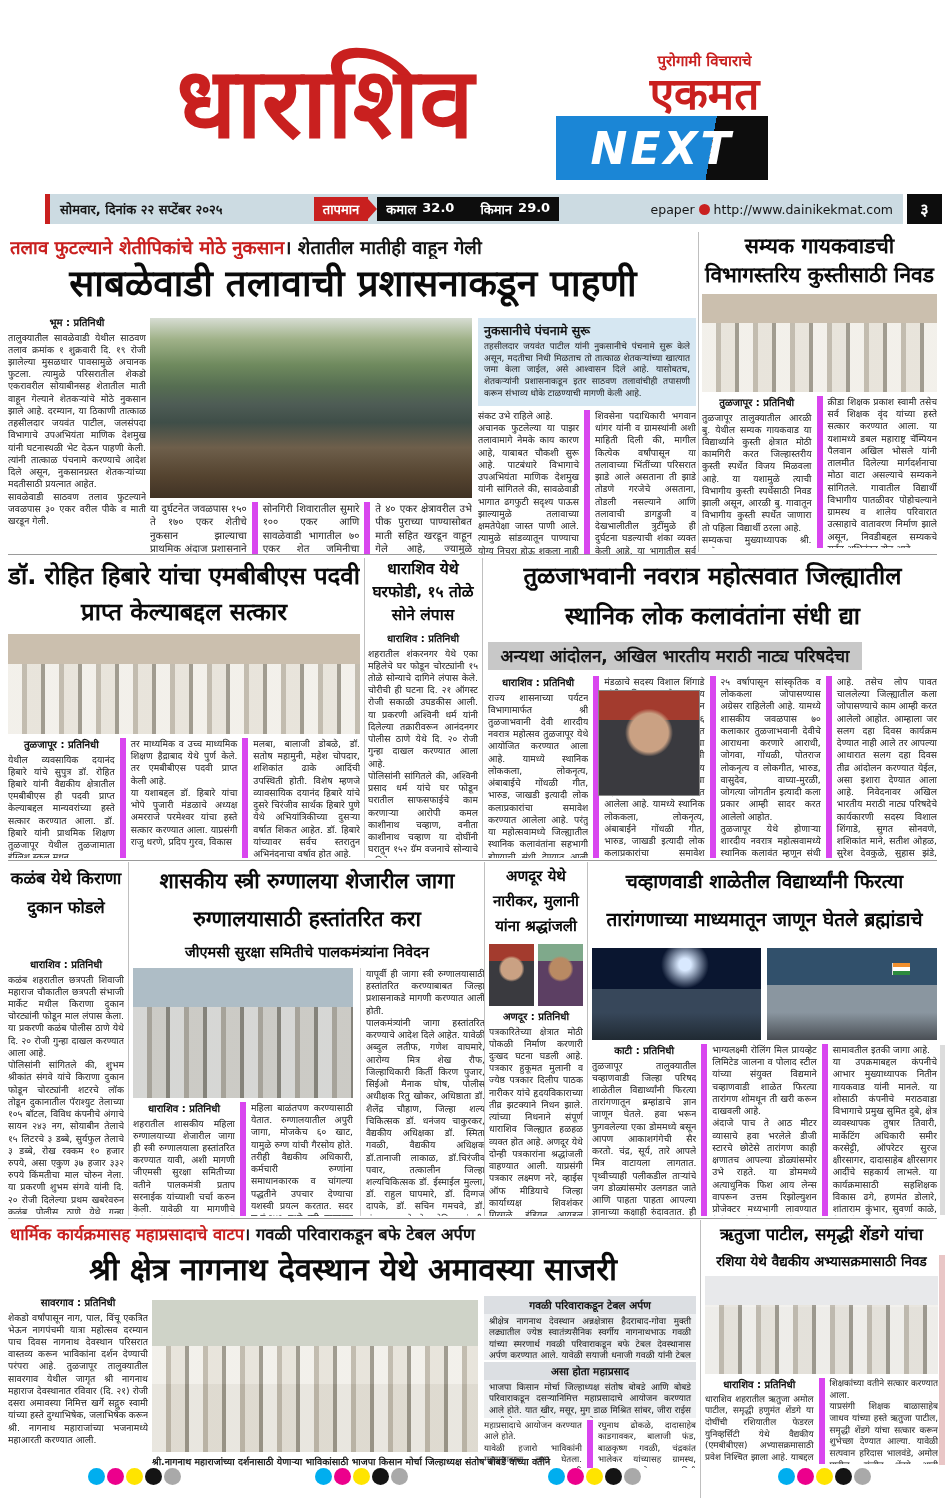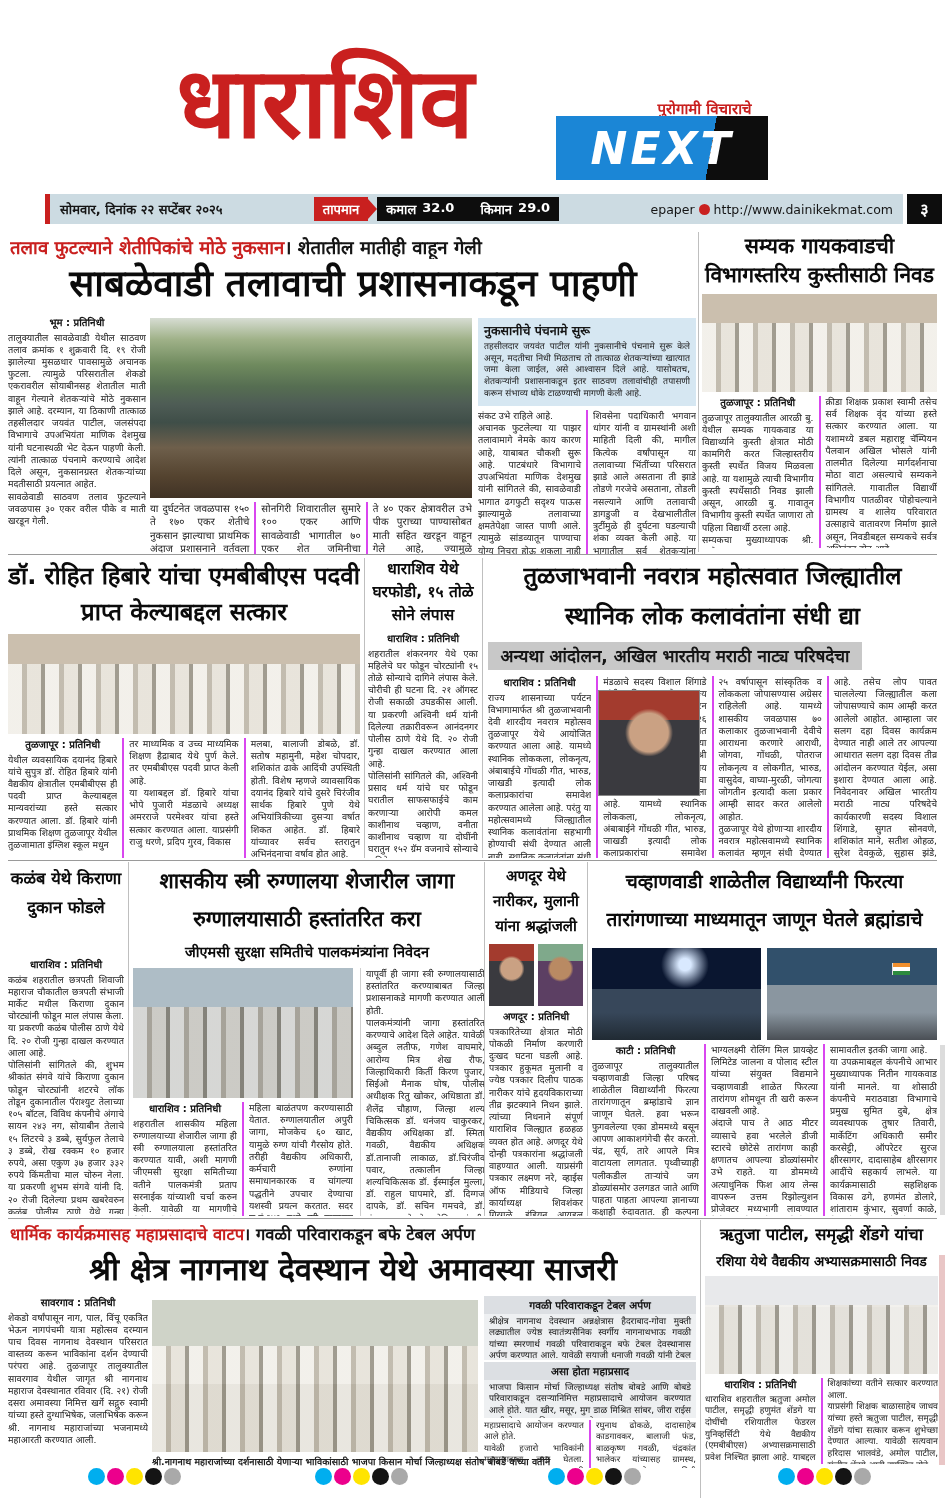--- a/index.html
+++ b/index.html
@@ -6,21 +6,21 @@
   .page{position:relative;width:945px;height:1501px;background:#fff;overflow:hidden;
         font-family:"DejaVu Sans","Liberation Sans",sans-serif;color:#151515;}
   .abs{position:absolute;}
   .hl{font-weight:700;color:#0b0b0b;text-align:center;overflow:hidden;}
   .nowrap{white-space:nowrap;}
   .red{color:#c9201f;}
   .kicker{font-weight:700;overflow:hidden;white-space:nowrap;}
   .dateline{font-weight:700;text-align:center;font-size:10px;line-height:1.25;margin:1px 0 2px 0;}
   .body{font-size:9.2px;line-height:1.33;text-align:justify;white-space:pre-line;color:#222;overflow:hidden;}
   .cols{display:flex;overflow:hidden;}
-  .col{flex:1;padding:0 5px;border-right:2px solid #d946ef;overflow:hidden;}
+  .col{flex:1;padding:0 5px;border-right:6px solid #d946ef;overflow:hidden;}
   .col:first-child{padding-left:0;}
   .col:last-child{border-right:none;padding-right:0;}
   .vrule{position:absolute;width:1px;background:#bfbfbf;}
   .hrule{position:absolute;height:1px;background:#9a9a9a;left:8px;width:929px;}
   .photo{position:absolute;overflow:hidden;background:#9a9a8d;}
   .people::after{content:"";position:absolute;left:0;right:0;top:30%;bottom:0;opacity:.8;
      background:repeating-linear-gradient(90deg,#f5f3ee 0 14px,#b9b2a4 14px 19px,#e8e4db 19px 33px,#8f8a7d 33px 37px);}
   .ph-dam{background:linear-gradient(180deg,#d7ddd3 0%,#9fb188 12%,#6f8a5e 26%,#566e52 38%,#4e5c55 48%,#3f4e48 58%,#6e5f4b 72%,#54432f 88%,#403225 100%);}
   .ph-group{background:linear-gradient(180deg,#cbbfae 0 30%,#e9e5dd 30% 100%);}
   .ph-suits{background:linear-gradient(180deg,#aebdc6 0 30%,#5b6670 30% 100%);}
@@ -55,21 +55,21 @@
   .epicon{display:inline-block;width:11px;height:11px;border-radius:50%;background:#c9201f;margin:0 4px;vertical-align:middle;}
   .arrow{width:0;height:0;border-top:10px solid transparent;border-bottom:10px solid transparent;border-left:9px solid #c9201f;}
 </style>
 </head>
 <body>
 
 <div class="page">
 
   <div class="abs nowrap" style="left:110px;top:28px;width:430px;height:152px;font-size:98px;line-height:150px;font-weight:800;color:#c9201f;text-align:center;overflow:hidden;">धाराशिव</div>
   <div class="abs" style="left:612px;top:50px;width:185px;text-align:center;">
-    <div style="font-size:15px;font-weight:700;color:#c9201f;margin-top:48px;">पुरोगामी विचाराचे</div>
+    <div style="font-size:15px;font-weight:700;color:#c9201f;">पुरोगामी विचाराचे</div>
     <div style="font-size:44px;line-height:48px;font-weight:800;color:#c9201f;">एकमत</div>
   </div>
   <div class="nextlogo">
     <span>NEXT</span>
   </div>
 
   <div class="datebar">
     <span class="notch"></span>
     <span style="font-weight:700;">सोमवार, दिनांक २२ सप्टेंबर २०२५</span>
     <span style="flex:1;"></span>

